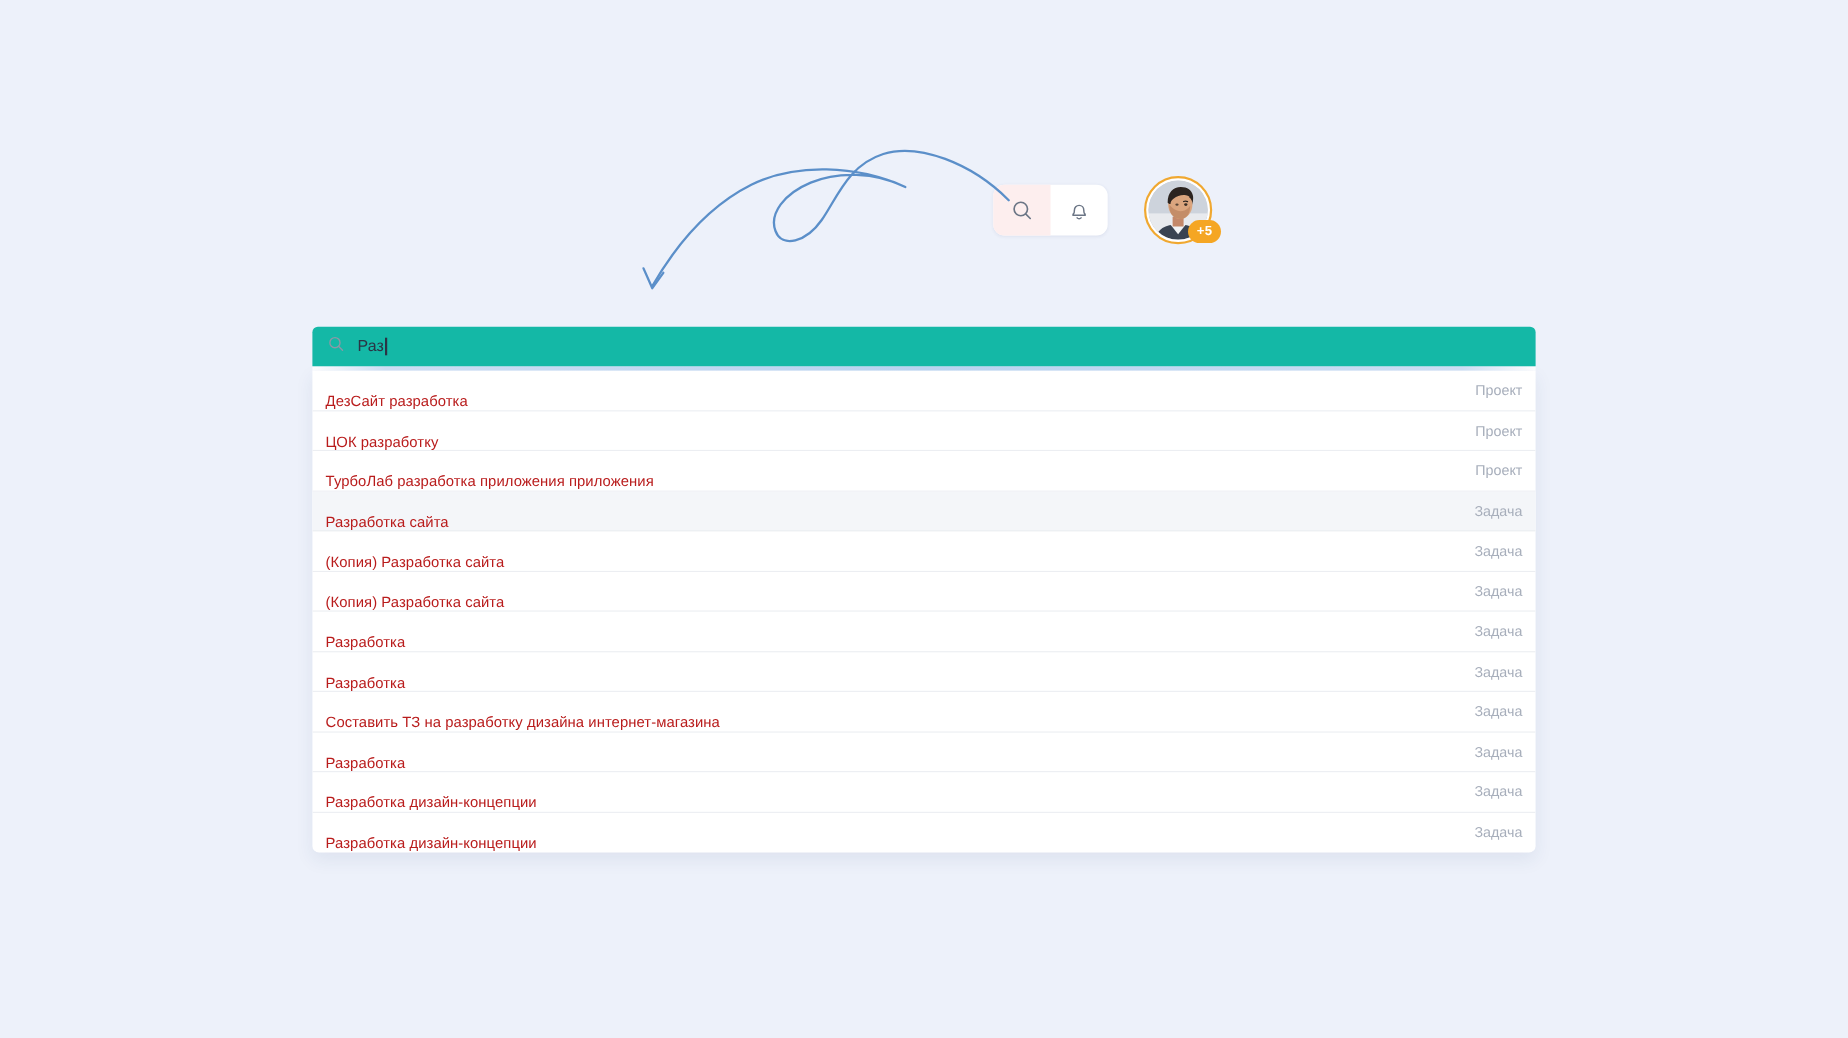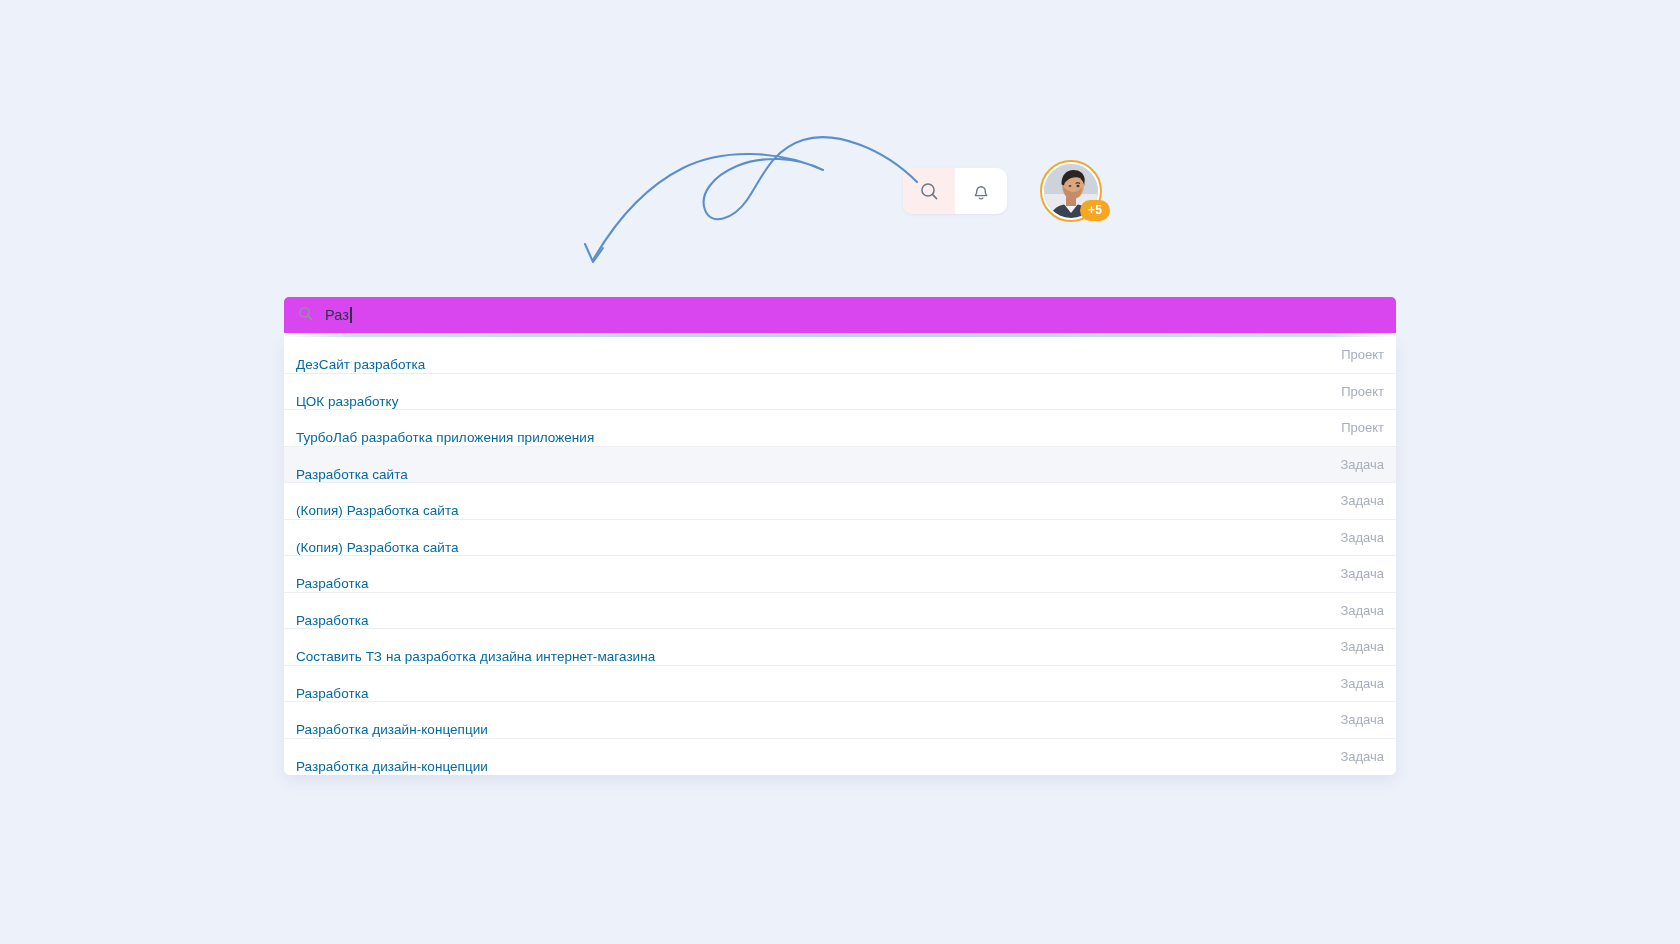--- a/index.html
+++ b/index.html
@@ -99,21 +99,21 @@
   
   .search-panel {
     position: absolute;
     left: 284px;
     top: 297px;
     width: 1112px;
   }
   .search-box {
     position: relative;
     height: 36px;
-    background: #d946ef;
+    background: #14b8a6;
     border-radius: 5px 5px 0 0;
     display: flex;
     align-items: center;
     padding: 0 14px;
     box-sizing: border-box;
   }
   .search-box .mag { flex: 0 0 auto; margin-right: 12px; display:block; }
   .search-text {
     font-size: 14.5px;
     color: #2b3445;
@@ -146,21 +146,21 @@
     justify-content: space-between;
     padding: 0 12px 0 12px;
     border-bottom: 1px solid #eceef2;
     cursor: pointer;
     box-sizing: border-box;
   }
   .result-row:last-child { border-bottom: 0; }
   .result-row.hl { background: #f4f6f9; gap: 28px; }
   .result-title {
     font-size: 13.5px;
-    color: #0369a1;
+    color: #b91c1c;
     letter-spacing: .05px;
     white-space: nowrap;
     margin-top: 20px;
   }
   .result-type {
     font-size: 13px;
     color: #a7aebb;
     white-space: nowrap;
   }
 </style>
@@ -275,21 +275,21 @@
       </div>
       <div class="result-row">
         <span class="result-title">Разработка</span>
         <span class="result-type">Задача</span>
       </div>
       <div class="result-row">
         <span class="result-title">Разработка</span>
         <span class="result-type">Задача</span>
       </div>
       <div class="result-row">
-        <span class="result-title">Составить ТЗ на разработка дизайна интернет-магазина</span>
+        <span class="result-title">Составить ТЗ на разработку дизайна интернет-магазина</span>
         <span class="result-type">Задача</span>
       </div>
       <div class="result-row">
         <span class="result-title">Разработка</span>
         <span class="result-type">Задача</span>
       </div>
       <div class="result-row">
         <span class="result-title">Разработка дизайн-концепции</span>
         <span class="result-type">Задача</span>
       </div>

